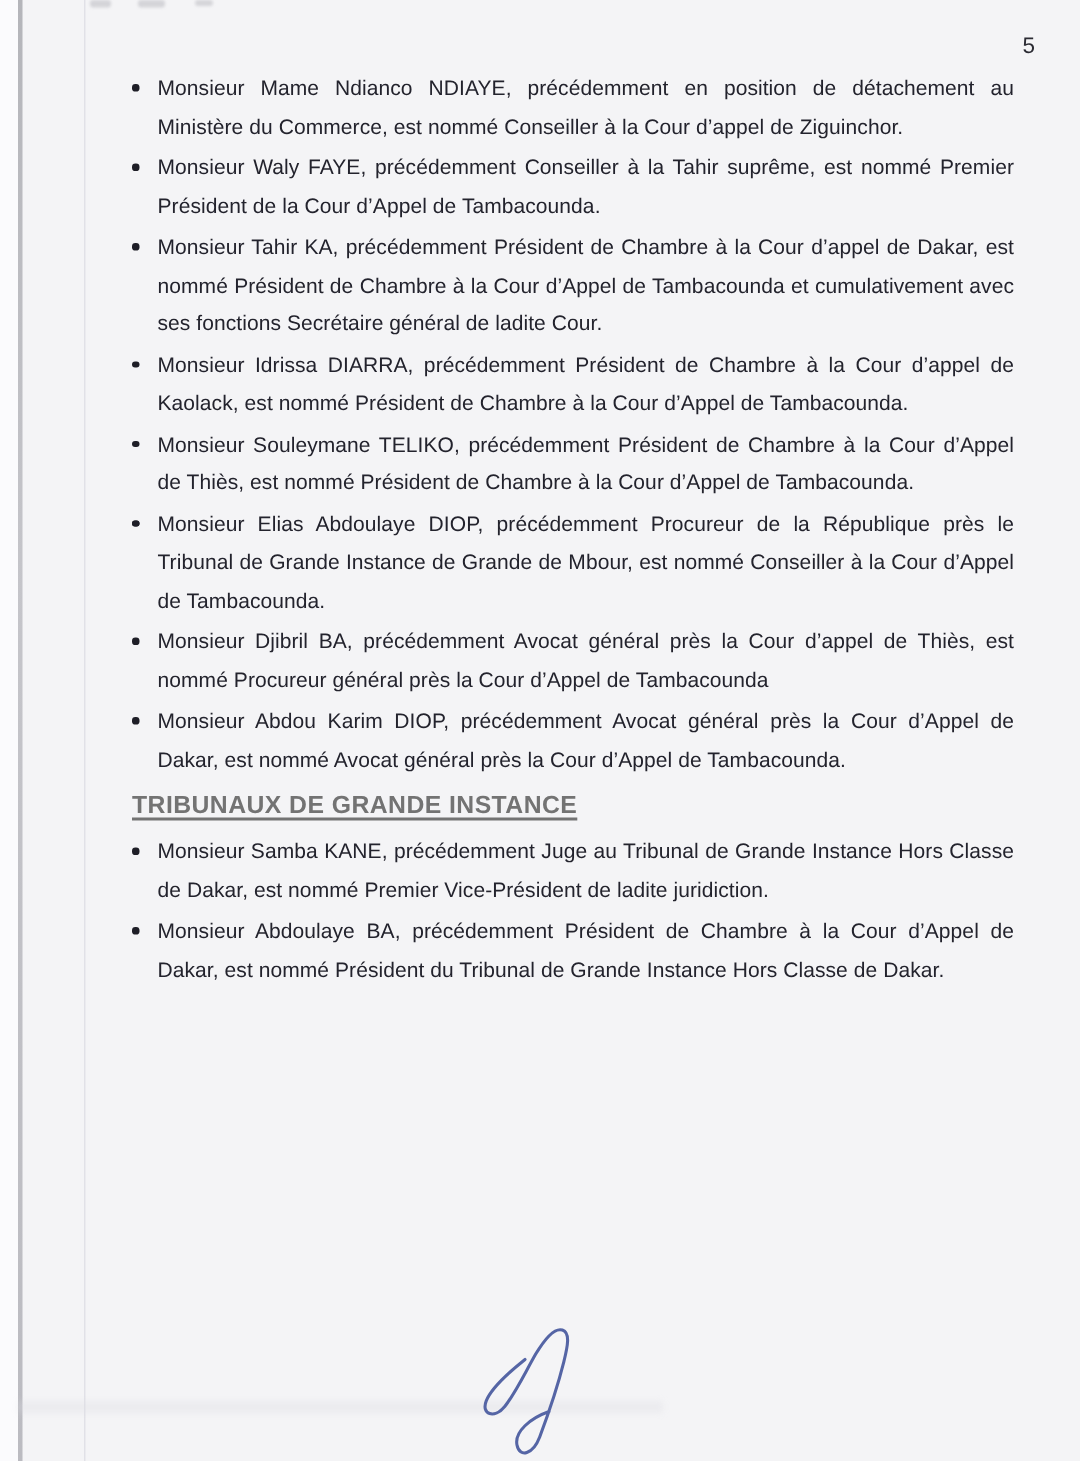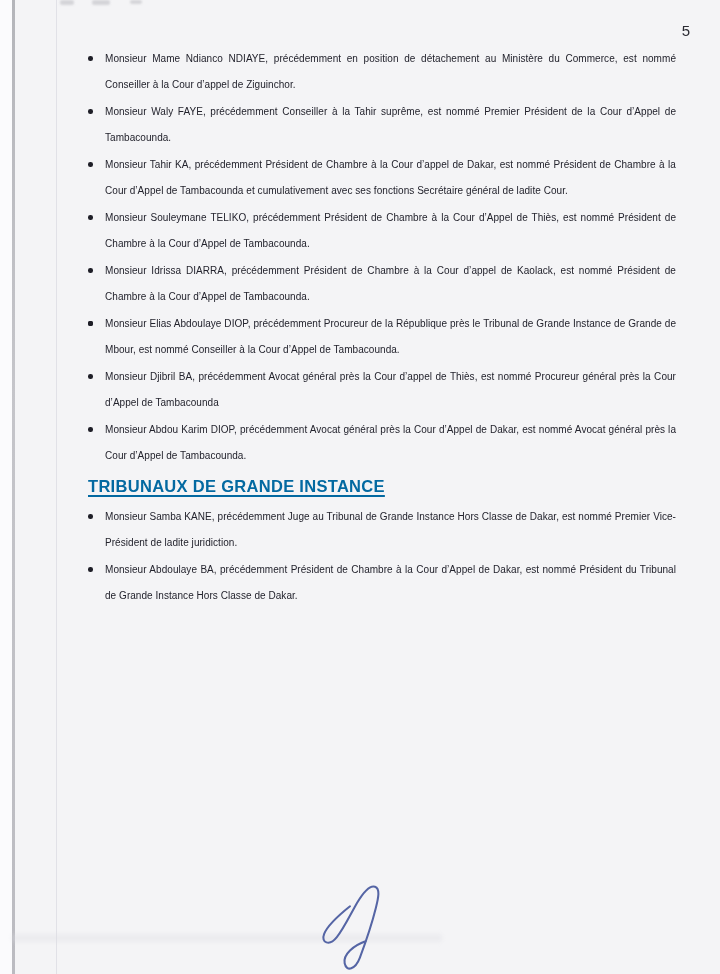--- a/index.html
+++ b/index.html
@@ -44,35 +44,35 @@
   .content {
     position: absolute; left: 88px; top: 46px; width: 604px;
     color: #23232d;
   }
   ul.appointments {
     list-style: none; margin: 0; padding: 0 0 0 17px;
   }
   ul.appointments li {
     position: relative;
     text-align: justify;
-    font-size: 10px;
+    font-size: 14px;
     line-height: 25.5px;
     margin: 0 16px 2px 0;
     letter-spacing: .05px;
   }
   .bullet-dot {
     position: absolute; left: -17px; top: 10px;
     width: 4.5px; height: 4.5px; border-radius: 50%;
     background: #1e1e27;
   }
   .section-heading {
     font-size: 16.5px;
     font-weight: bold;
     letter-spacing: .3px;
-    color: #0369a1;
+    color: #737373;
     text-decoration: underline;
     text-decoration-thickness: 1.5px;
     text-underline-offset: 3px;
     margin: 9px 0 8px 0;
   }
   .signature {
     position: absolute; left: 298px; top: 876px;
     width: 104px; height: 98px;
   }
 </style>
@@ -105,26 +105,26 @@
         <span>Monsieur Waly FAYE, précédemment Conseiller à la Tahir suprême, est nommé Premier Président de la Cour d’Appel de Tambacounda.</span>
       </li>
 
       <li>
         <span class="bullet-dot"></span>
         <span>Monsieur Tahir KA, précédemment Président de Chambre à la Cour d’appel de Dakar, est nommé Président de Chambre à la Cour d’Appel de Tambacounda et cumulativement avec ses fonctions Secrétaire général de ladite Cour.</span>
       </li>
 
       <li>
         <span class="bullet-dot"></span>
-        <span>Monsieur Souleymane TELIKO, précédemment Président de Chambre à la Cour d’Appel de Thiès, est nommé Président de Chambre à la Cour d’Appel de Tambacounda.</span>
+        <span>Monsieur Idrissa DIARRA, précédemment Président de Chambre à la Cour d’appel de Kaolack, est nommé Président de Chambre à la Cour d’Appel de Tambacounda.</span>
       </li>
 
       <li>
         <span class="bullet-dot"></span>
-        <span>Monsieur Idrissa DIARRA, précédemment Président de Chambre à la Cour d’appel de Kaolack, est nommé Président de Chambre à la Cour d’Appel de Tambacounda.</span>
+        <span>Monsieur Souleymane TELIKO, précédemment Président de Chambre à la Cour d’Appel de Thiès, est nommé Président de Chambre à la Cour d’Appel de Tambacounda.</span>
       </li>
 
       <li>
         <span class="bullet-dot"></span>
       </li>
 
       <li>
         <span class="bullet-dot"></span>
         <span>Monsieur Elias Abdoulaye DIOP, précédemment Procureur de la République près le Tribunal de Grande Instance de Grande de Mbour, est nommé Conseiller à la Cour d’Appel de Tambacounda.</span>
       </li>

